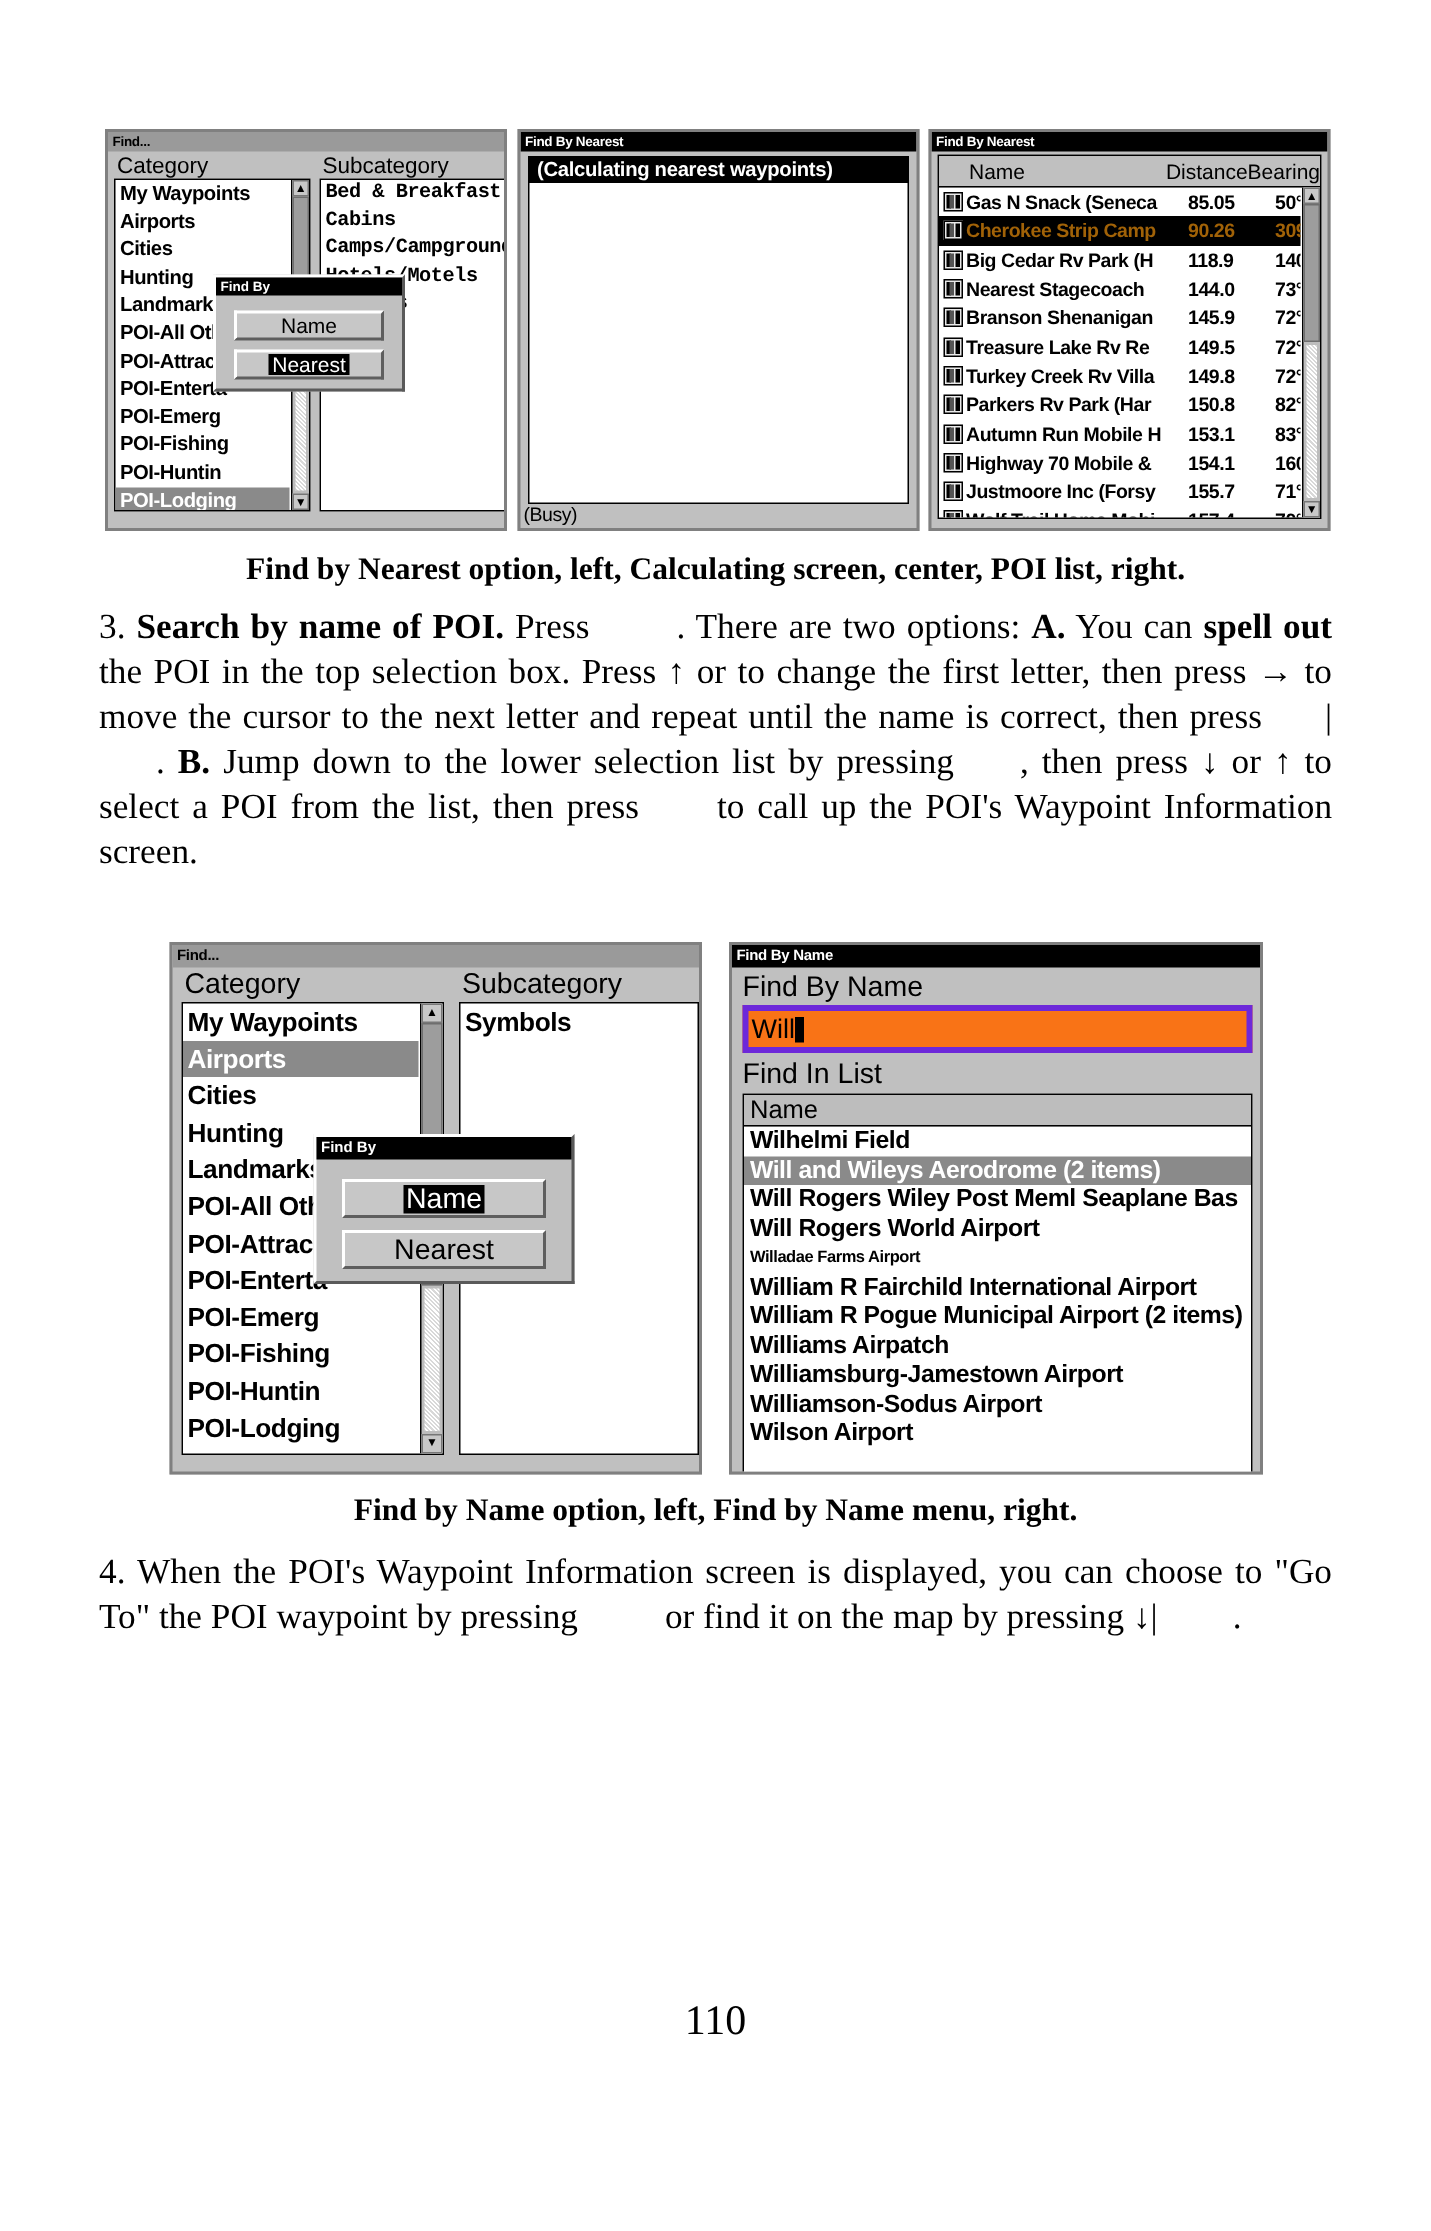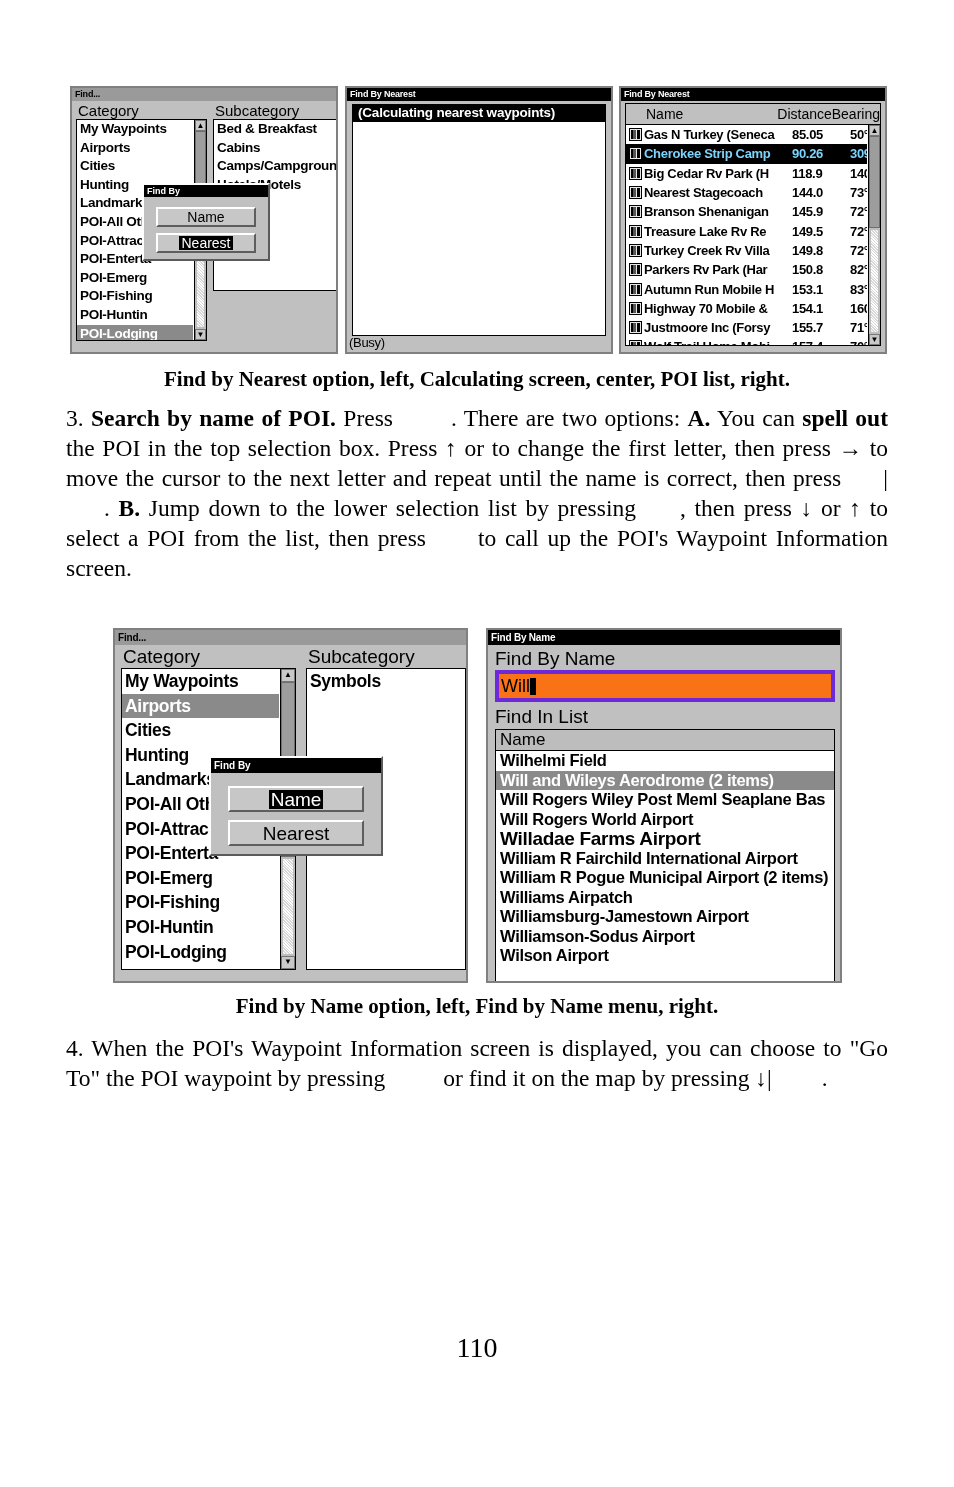--- a/index.html
+++ b/index.html
@@ -125,21 +125,21 @@
   
   .poirow {
     display: flex; align-items: center;
     height: 19.3px;
     font-size: 13px; font-weight: bold;
     letter-spacing: -0.3px;
     white-space: nowrap;
     overflow: hidden;
     box-sizing: border-box;
   }
-  .poirow.selb { background: #000; color: #7dd3fc; justify-content: space-between; }
+  .poirow.selb { background: #000; color: #a16207; justify-content: space-between; }
   .poi-ic {
     width: 13px; height: 13px; flex: 0 0 13px;
     margin: 0 2px 0 3px;
     background: #e8e8e8;
     border: 1px solid #000;
     box-sizing: border-box;
     position: relative;
   }
   .poi-ic::before {
     content:"";
@@ -220,21 +220,21 @@
           <div class="vscroll">
             <div class="arrow up">▲</div>
             <div class="thumb" style="top:11px; height:120px;"></div>
             <div class="track-dots" style="top:133px; bottom:13px;"></div>
             <div class="arrow dn">▼</div>
           </div>
         </div>
       </div>
       <div style="width:125px; margin-left:6px;">
         <div class="colhead">Subcategory</div>
-        <div class="listbox" style="height:172px; width:124px;">
+        <div class="listbox" style="height:222px; width:124px;font-family:Liberation Mono, monospace;">
           <div id="sub-list-top">
               <div class="listrow">Bed &amp; Breakfast</div>
               <div class="listrow">Cabins</div>
               <div class="listrow">Camps/Campground</div>
               <div class="listrow">Hotels/Motels</div>
               <div class="listrow">Resorts</div>
             </div>
         </div>
       </div>
     </div>
@@ -266,21 +266,21 @@
   <div style="padding:2px 4px 3px 4px;">
     <div class="listbox" style="height:243px;">
       <div class="poihead">
         <div class="h-nm">Name</div>
         <div class="h-ds">Distance</div>
         <div class="h-br">Bearing</div>
       </div>
       <div id="poi-rows" style="padding-right:13px;">
           <div class="poirow">
             <span class="poi-ic"></span>
-            <span class="poi-nm">Gas N Turkey (Seneca</span>
+            <span class="poi-nm">Gas N Snack (Seneca</span>
             <span class="poi-ds">85.05</span>
             <span class="poi-br">50°</span>
           </div>
           <div class="poirow selb">
             <span class="poi-ic"></span>
             <span class="poi-nm">Cherokee Strip Camp</span>
             <span class="poi-ds">90.26</span>
             <span class="poi-br">309°</span>
           </div>
           <div class="poirow">
@@ -423,21 +423,21 @@
     </div>
     <div style="font-size:19px;line-height:25px;margin-top:2px;">Find In List</div>
     <div class="listbox" style="height:256px;">
       <div style="background:#bdbdbd;border-bottom:1px solid #000;font-size:17px;
                   line-height:20px;padding-left:4px;">Name</div>
       <div id="name-rows">
           <div class="listrow" style="font-size: 16.5px; line-height: 19.5px; height: 19.5px; padding-left: 4px;">Wilhelmi Field</div>
           <div class="listrow sel" style="font-size: 16.5px; line-height: 19.5px; height: 19.5px; padding-left: 4px;">Will and Wileys Aerodrome (2 items)</div>
           <div class="listrow" style="font-size: 16.5px; line-height: 19.5px; height: 19.5px; padding-left: 4px;">Will Rogers Wiley Post Meml Seaplane Bas</div>
           <div class="listrow" style="font-size: 16.5px; line-height: 19.5px; height: 19.5px; padding-left: 4px;">Will Rogers World Airport</div>
-          <div class="listrow" style="font-size: 19px; line-height: 19.5px; height: 19.5px; padding-left: 4px;">Willadae Farms Airport</div>
+          <div class="listrow" style="font-size: 11px; line-height: 19.5px; height: 19.5px; padding-left: 4px;">Willadae Farms Airport</div>
           <div class="listrow" style="font-size: 16.5px; line-height: 19.5px; height: 19.5px; padding-left: 4px;">William R Fairchild International Airport</div>
           <div class="listrow" style="font-size: 16.5px; line-height: 19.5px; height: 19.5px; padding-left: 4px;">William R Pogue Municipal Airport (2 items)</div>
           <div class="listrow" style="font-size: 16.5px; line-height: 19.5px; height: 19.5px; padding-left: 4px;">Williams Airpatch</div>
           <div class="listrow" style="font-size: 16.5px; line-height: 19.5px; height: 19.5px; padding-left: 4px;">Williamsburg-Jamestown Airport</div>
           <div class="listrow" style="font-size: 16.5px; line-height: 19.5px; height: 19.5px; padding-left: 4px;">Williamson-Sodus Airport</div>
           <div class="listrow" style="font-size: 16.5px; line-height: 19.5px; height: 19.5px; padding-left: 4px;">Wilson Airport</div>
         </div>
     </div>
   </div>
 </div>

